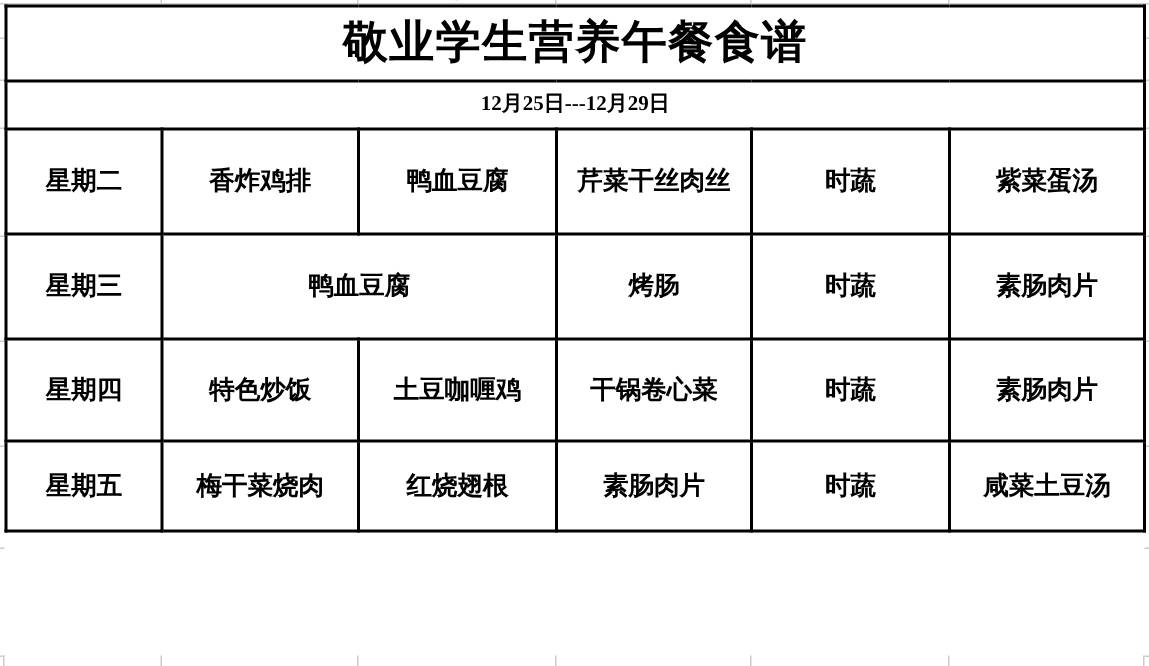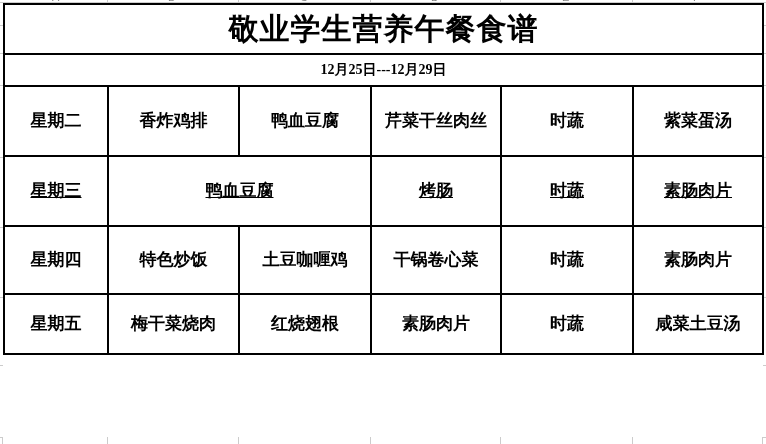--- a/index.html
+++ b/index.html
@@ -27,21 +27,21 @@
     text-align:center; vertical-align:middle;
     font-weight:bold; font-size:17px; line-height:1.2;
     overflow:hidden; white-space:nowrap;
   }
   tr.r-title { height:50px; }
   tr.r-title td { font-size:30px; letter-spacing:1px; }
   tr.r-date { height:32px; }
   tr.r-date td { font-size:14px;margin-top:20px; }
   tr.r-mon { height:72px; }
   tr.r-tue { height:70px; }
-  tr.r-wed { height:70px;text-decoration:underline; }
+  tr.r-wed { height:70px; }
   tr.r-thu { height:68px; }
   tr.r-fri { height:60px; }
 </style>
 </head>
 <body>
 
 <div class="screen">
 
   <div class="header-strip">
     <span class="colletter" style="left:52px">A</span>

